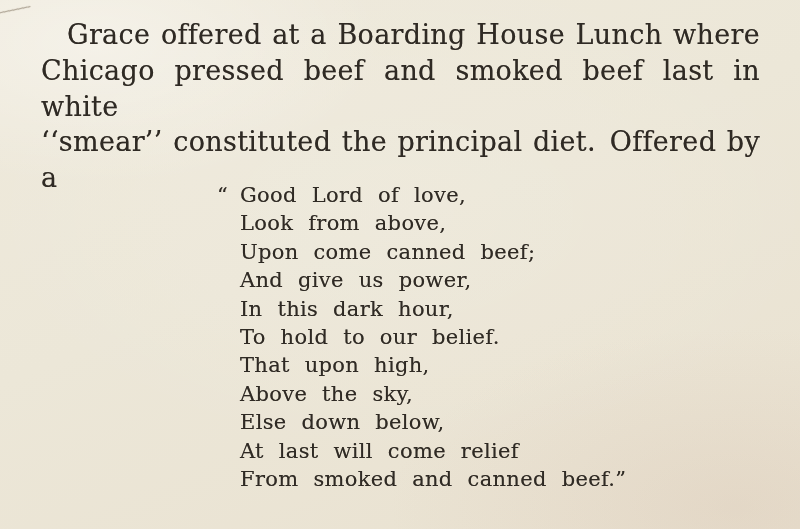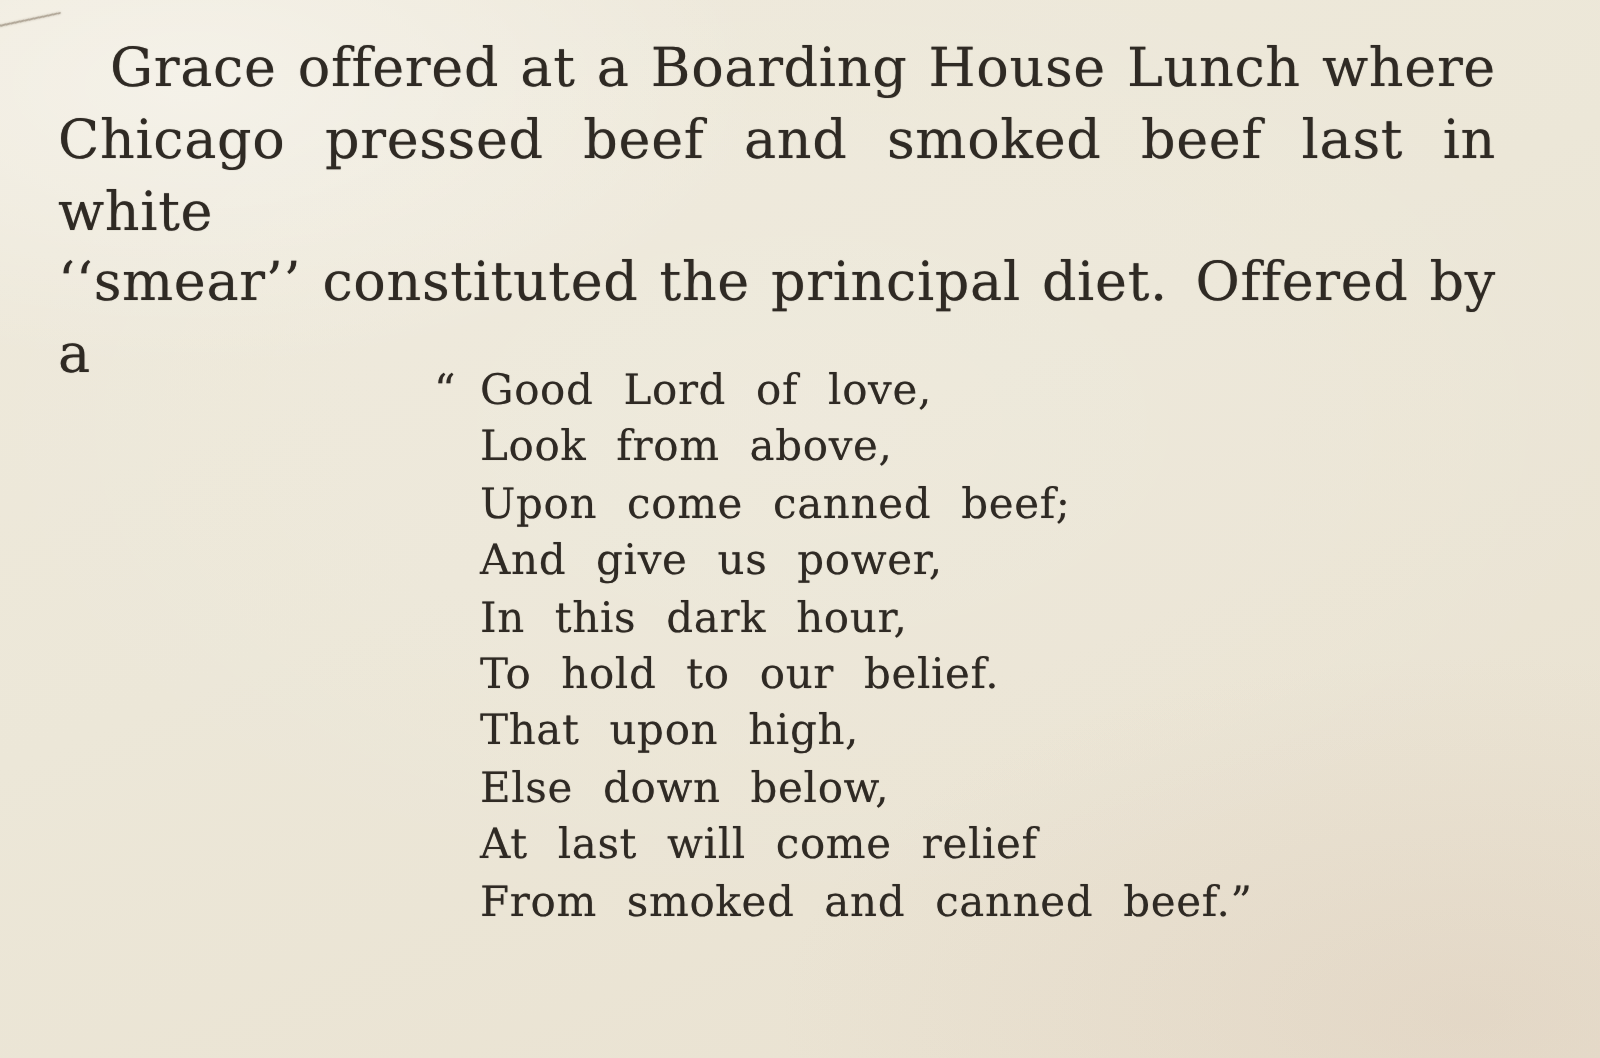--- a/index.html
+++ b/index.html
@@ -23,21 +23,21 @@
     left: -3px; top: 13px;
     width: 34px; height: 1px;
     background: rgba(125,112,92,0.55);
     box-shadow: 0 0 1px rgba(125,112,92,0.45);
     transform: rotate(-12deg);
     transform-origin: left center;
   }
 
   .intro {
     position: absolute;
-    left: 29px; top: 17px;
+    left: 41px; top: 17px;
     width: 719px;
     font-size: 27px;
     line-height: 35.8px;
     letter-spacing: 0.012em;
     text-shadow: 0 0 0.5px rgba(47,42,36,0.55);
   }
   .intro-line { white-space: normal; }
   .intro-line.just {
     text-align: justify;
     text-align-last: justify;
@@ -74,18 +74,19 @@
   </div>
 
   <div class="poem">
     <div class="poem-line"><span class="opening-quote">“</span><span>Good Lord of love,</span></div>
     <div class="poem-line">Look from above,</div>
     <div class="poem-line">Upon come canned beef;</div>
     <div class="poem-line">And give us power,</div>
     <div class="poem-line">In this dark hour,</div>
     <div class="poem-line">To hold to our belief.</div>
     <div class="poem-line">That upon high,</div>
+    <div class="poem-line">Above the sky,</div>
     <div class="poem-line">Else down below,</div>
     <div class="poem-line">At last will come relief</div>
     <div class="poem-line">From smoked and canned beef.”</div>
   </div>
 
 </div>
 
 </body></html>

